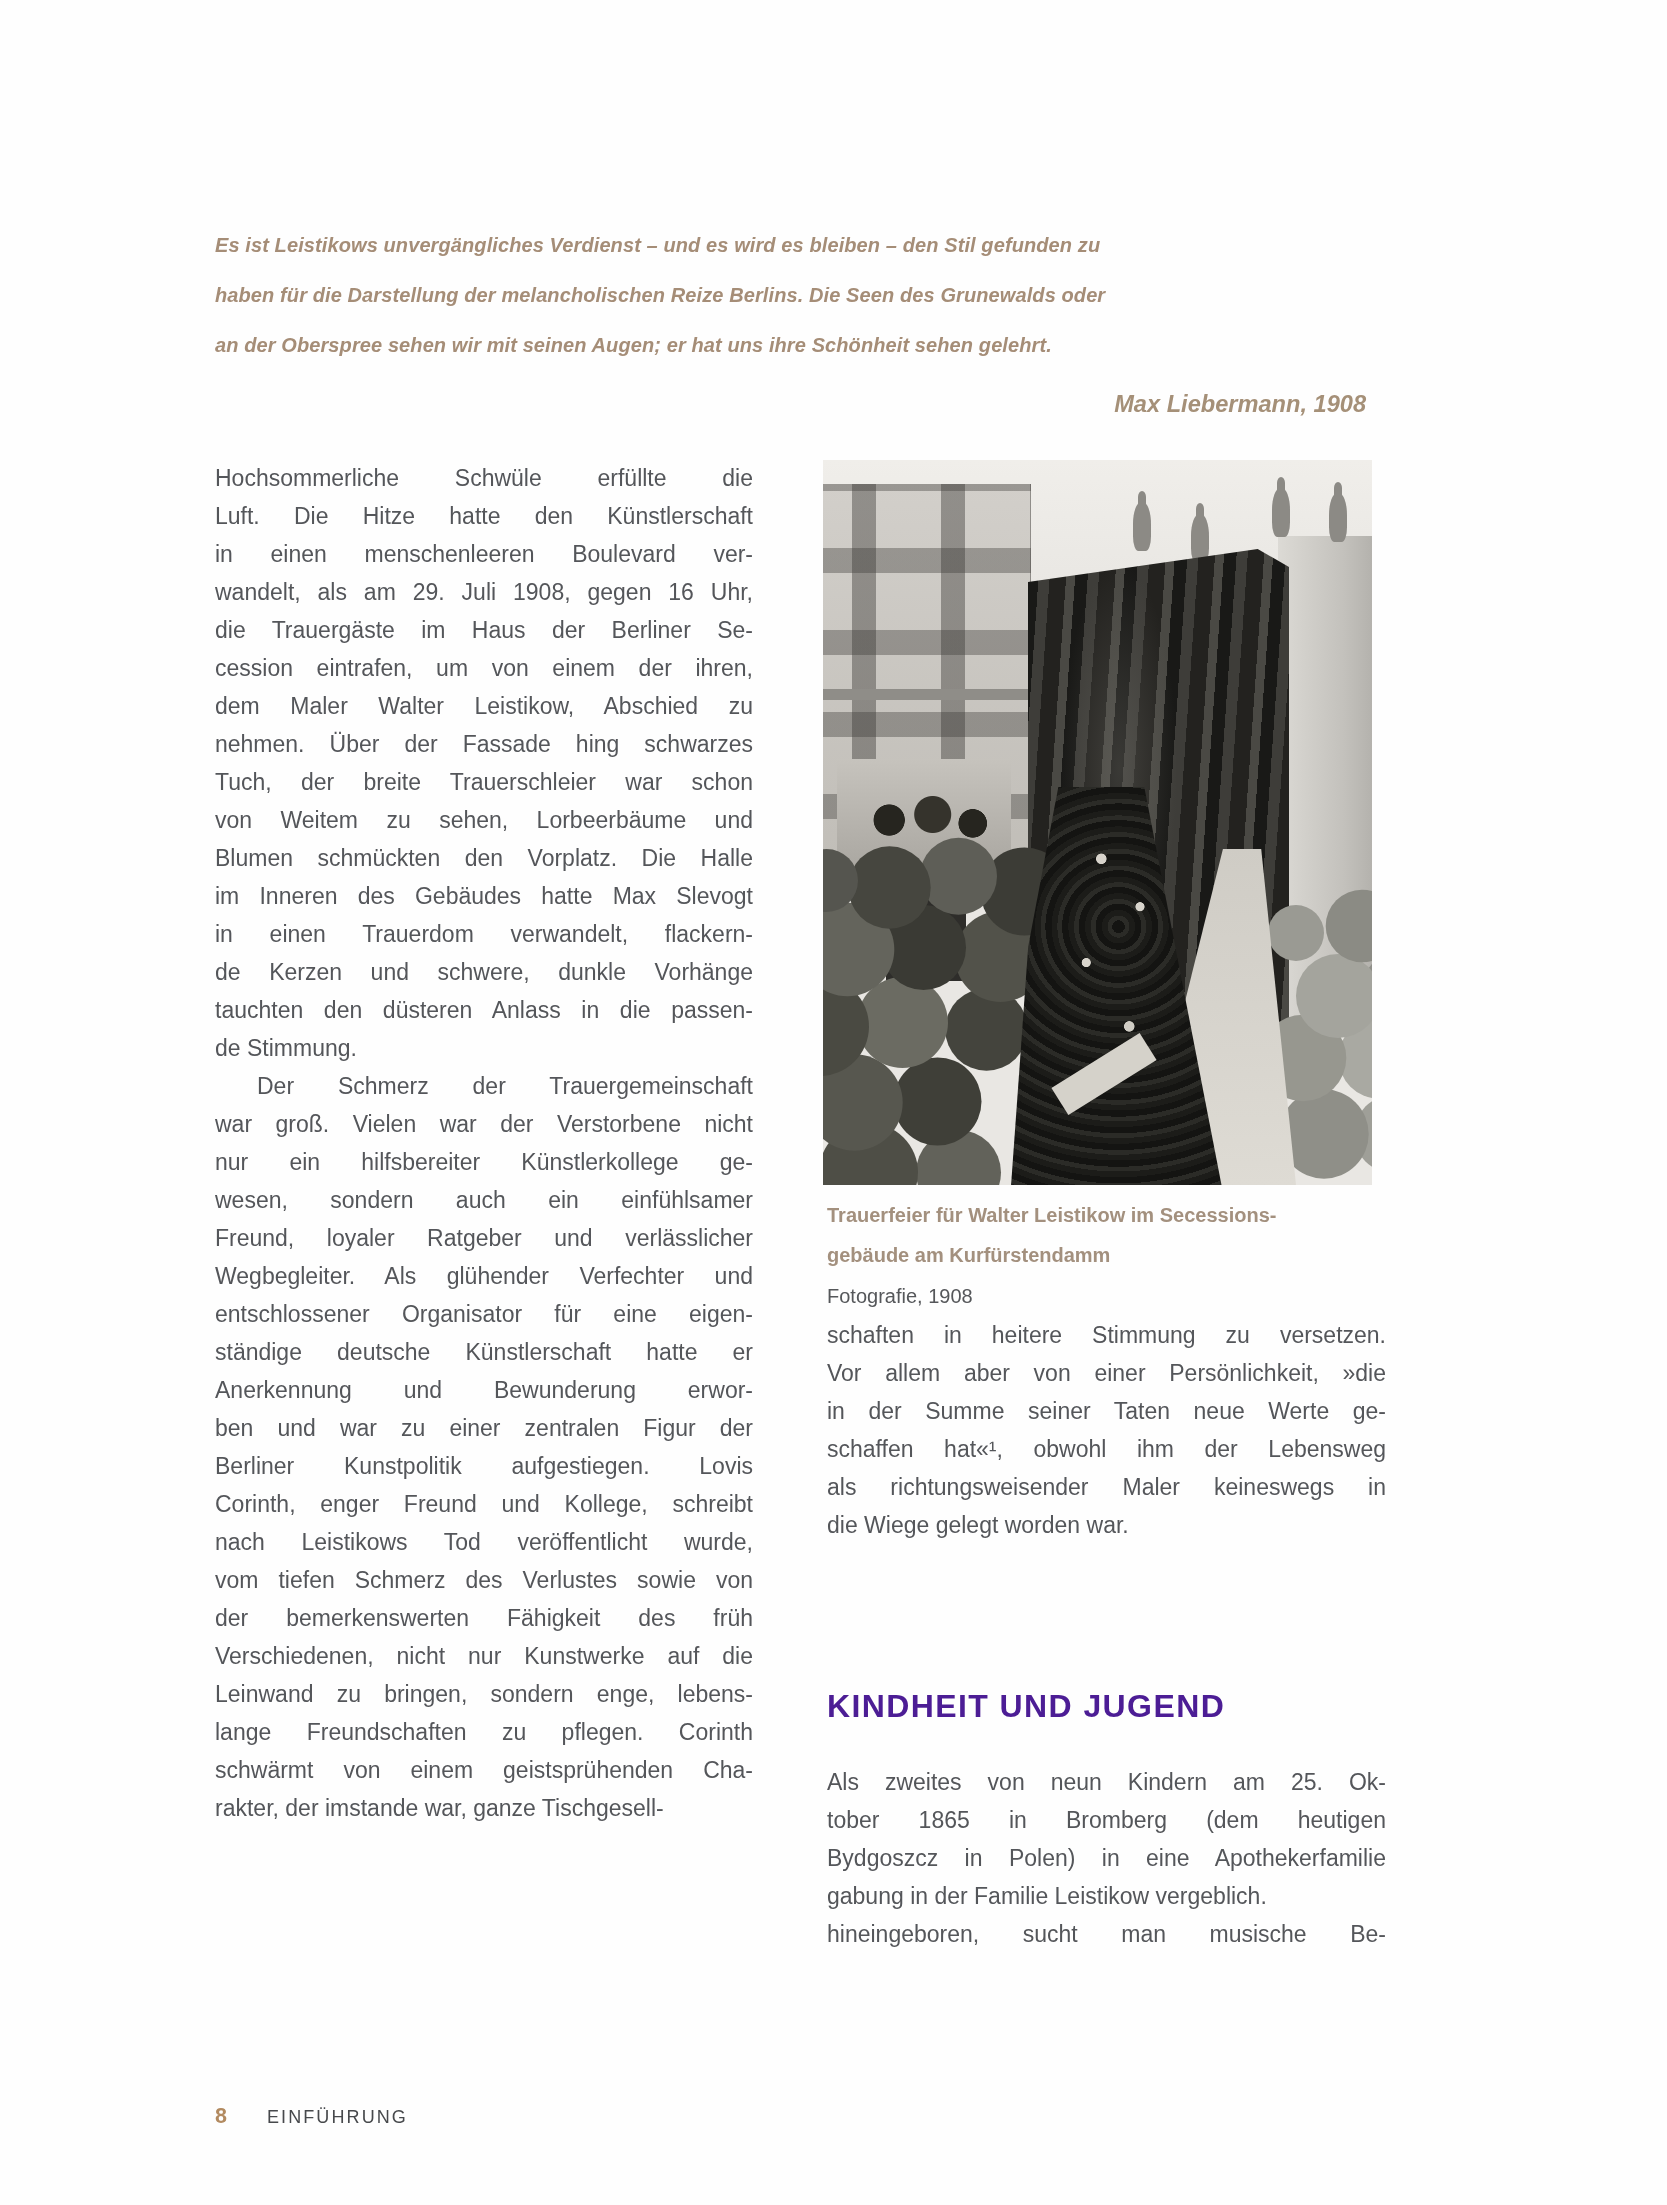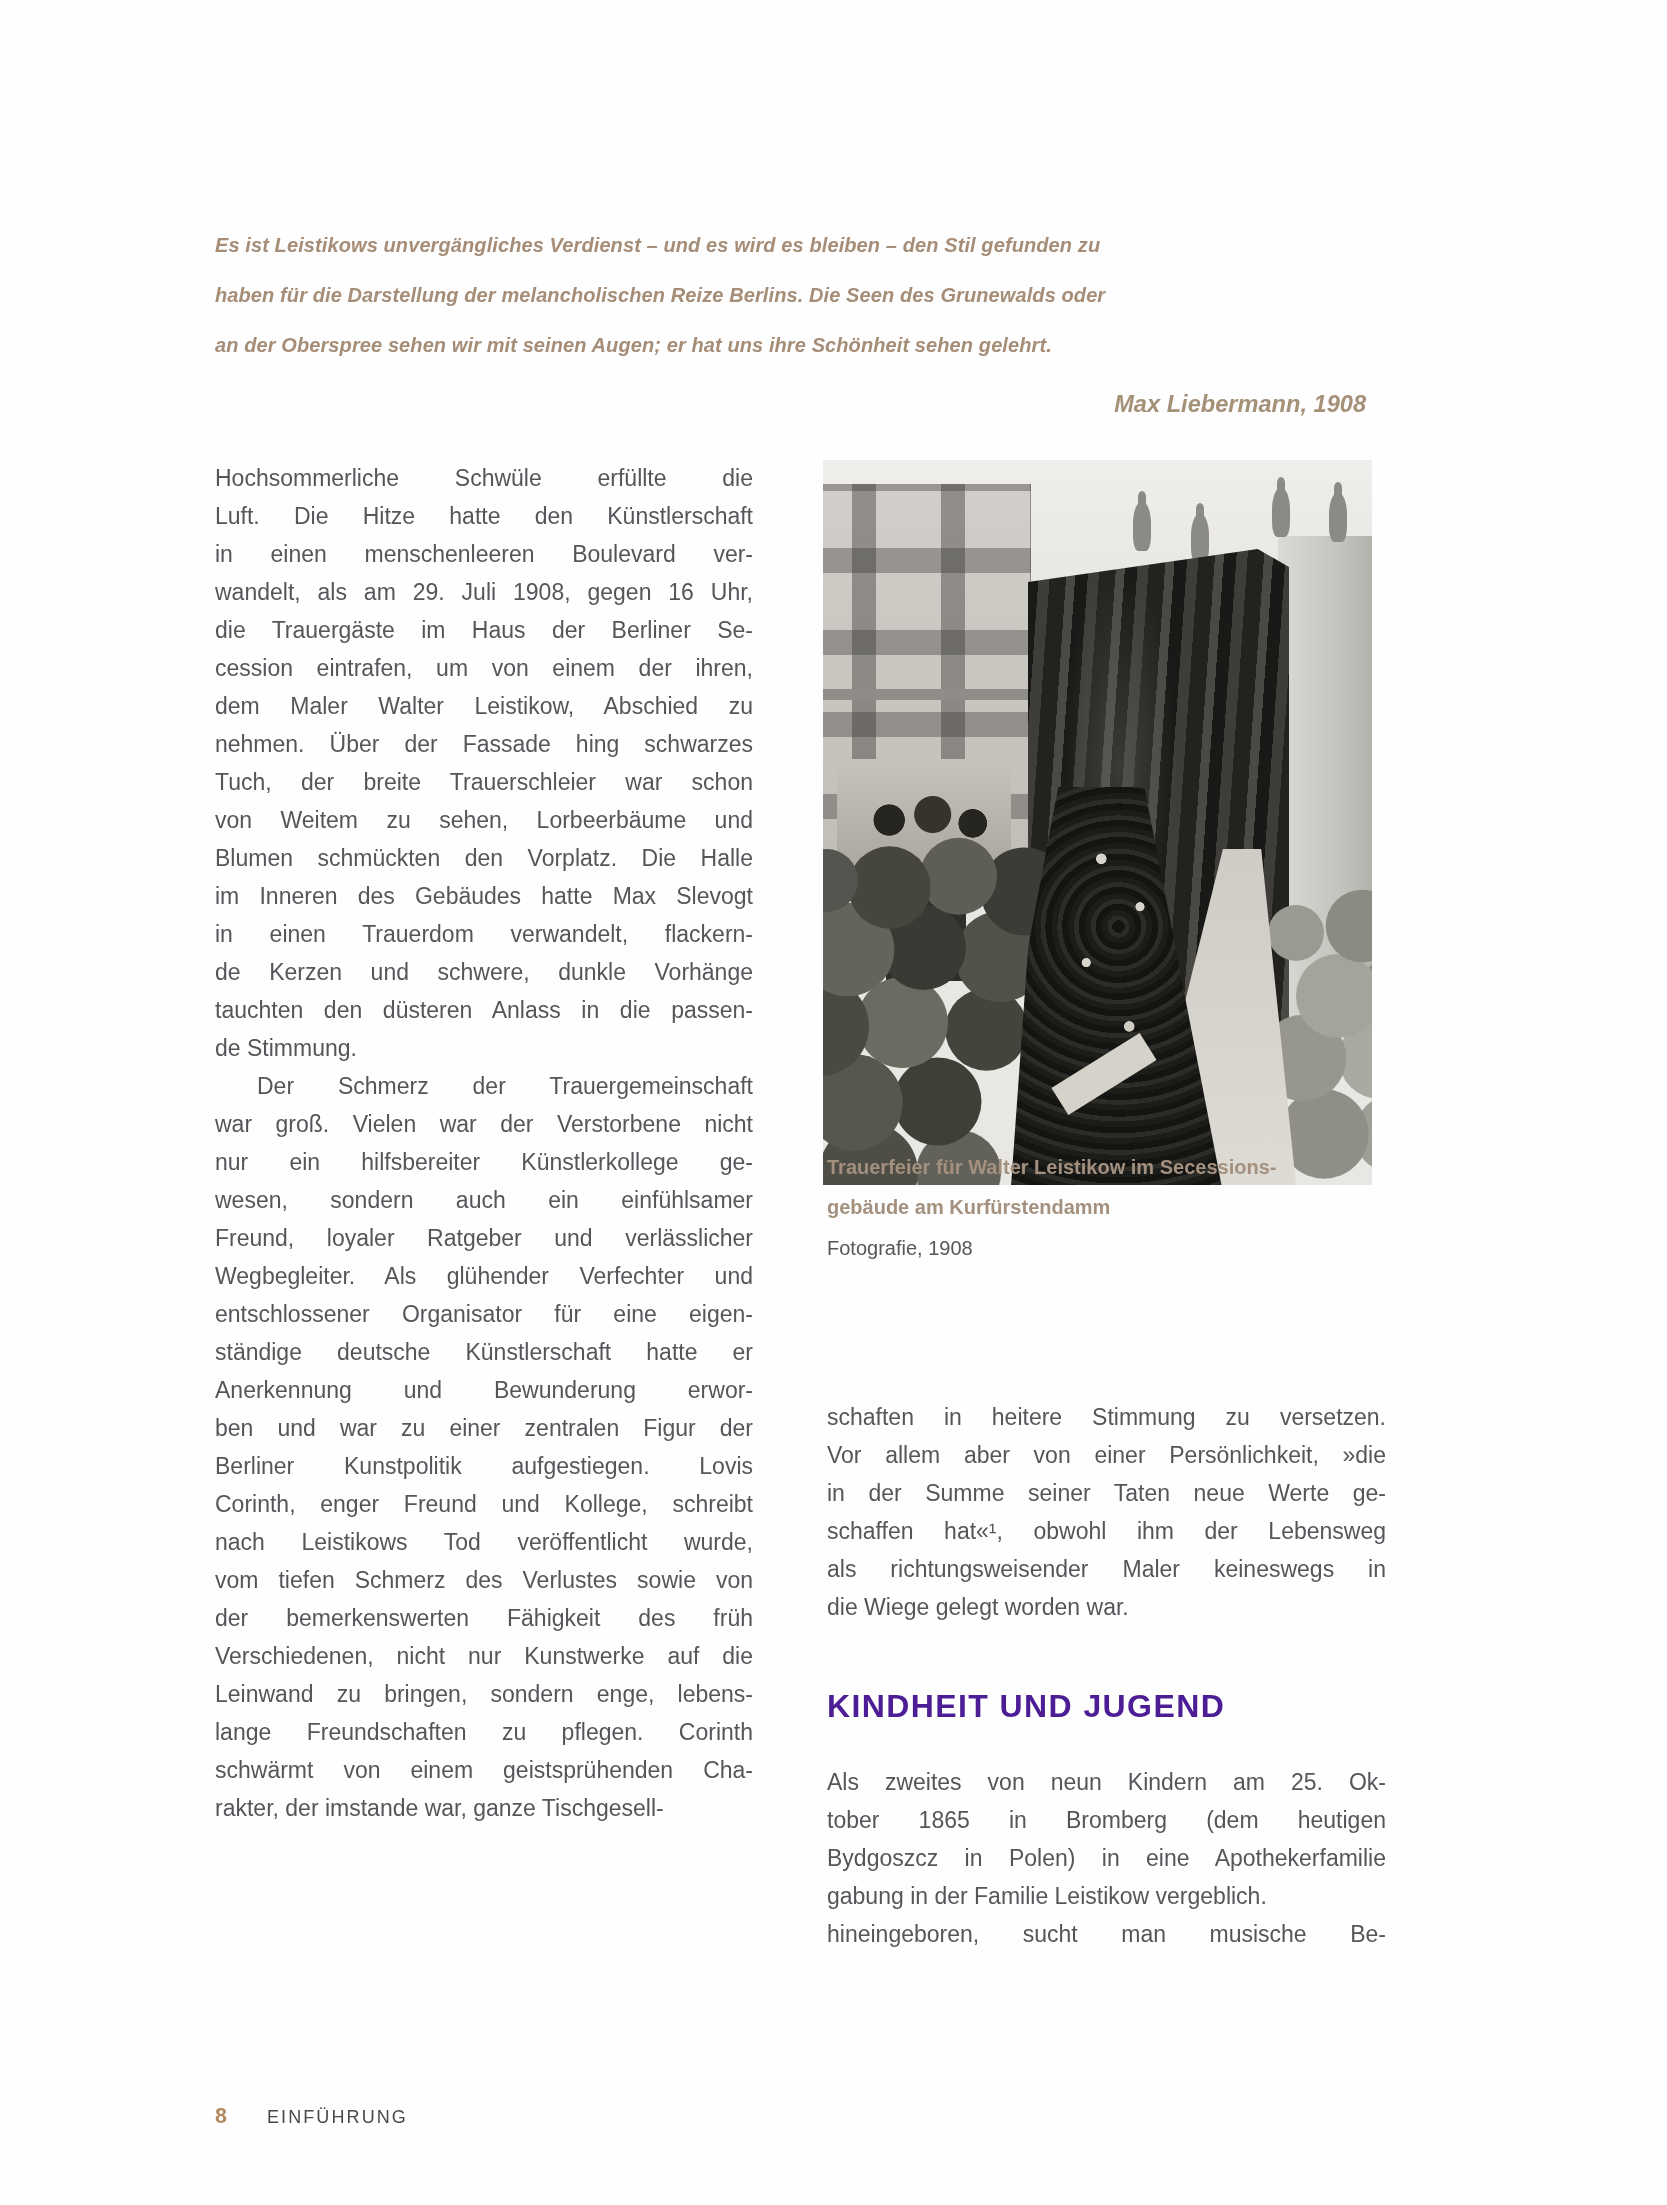--- a/index.html
+++ b/index.html
@@ -28,21 +28,21 @@
   .bodycol .para{margin:0;}
   .bodycol .line{
     font-size:23px;line-height:38px;color:#54565a;
     text-align:left;white-space:nowrap;
   }
   .bodycol .line.jl{
     white-space:normal;text-align:justify;text-align-last:justify;
   }
   .col-left{left:215px;top:459px;width:538px;}
   .col-left .para:nth-child(2) .line:first-child{text-indent:42px;}
-  .col-right{left:827px;top:1398px;width:559px;}
+  .col-right{left:827px;top:1316px;width:559px;}
   .col-sect{left:827px;top:1763px;width:559px;}
 
   
   .section-heading{
     left:827px;top:1687px;width:563px;
     font-size:32px;line-height:39px;letter-spacing:1.4px;
     color:#4c1d95;font-weight:bold;
   }
 
   
@@ -100,21 +100,21 @@
       radial-gradient(circle at 42% 18%,#d8d4cc 0 4.9px,transparent 5.6px),
       radial-gradient(circle at 60% 30%,#d8d4cc 0 4.2px,transparent 4.9px),
       radial-gradient(circle at 35% 44%,#d8d4cc 0 4.2px,transparent 4.9px),
       radial-gradient(circle at 55% 60%,#cfccc4 0 4.9px,transparent 5.6px),
       repeating-radial-gradient(circle at 50% 35%,#141412 0 6.3px,#2b2b27 6.3px 11px,#1c1c19 11px 16.7px);
     clip-path:polygon(22% 0,62% 0,98% 100%,0 100%,8% 40%);}
   .ph-coffin{position:absolute;left:229px;top:598px;width:104px;height:32px;
     background:#d5d2ca;transform:rotate(-32deg);}
 
   
-  .caption{left:827px;top:1147px;width:549px;}
+  .caption{left:827px;top:1195px;width:549px;}
   .caption .ln{font-size:20px;font-weight:bold;line-height:40px;color:#a3907e;}
   .caption-sub{margin-top:1.4px;font-size:20px;line-height:40px;color:#55575a;}
 
   
   .footer{left:215px;top:2104px;width:625px;display:flex;align-items:baseline;}
   .page-number{font-size:21.5px;font-weight:bold;color:#b28a60;}
   .footer-label{margin-left:40px;font-size:18px;letter-spacing:2.1px;color:#47494c;}
 </style>
 </head>
 <body>

